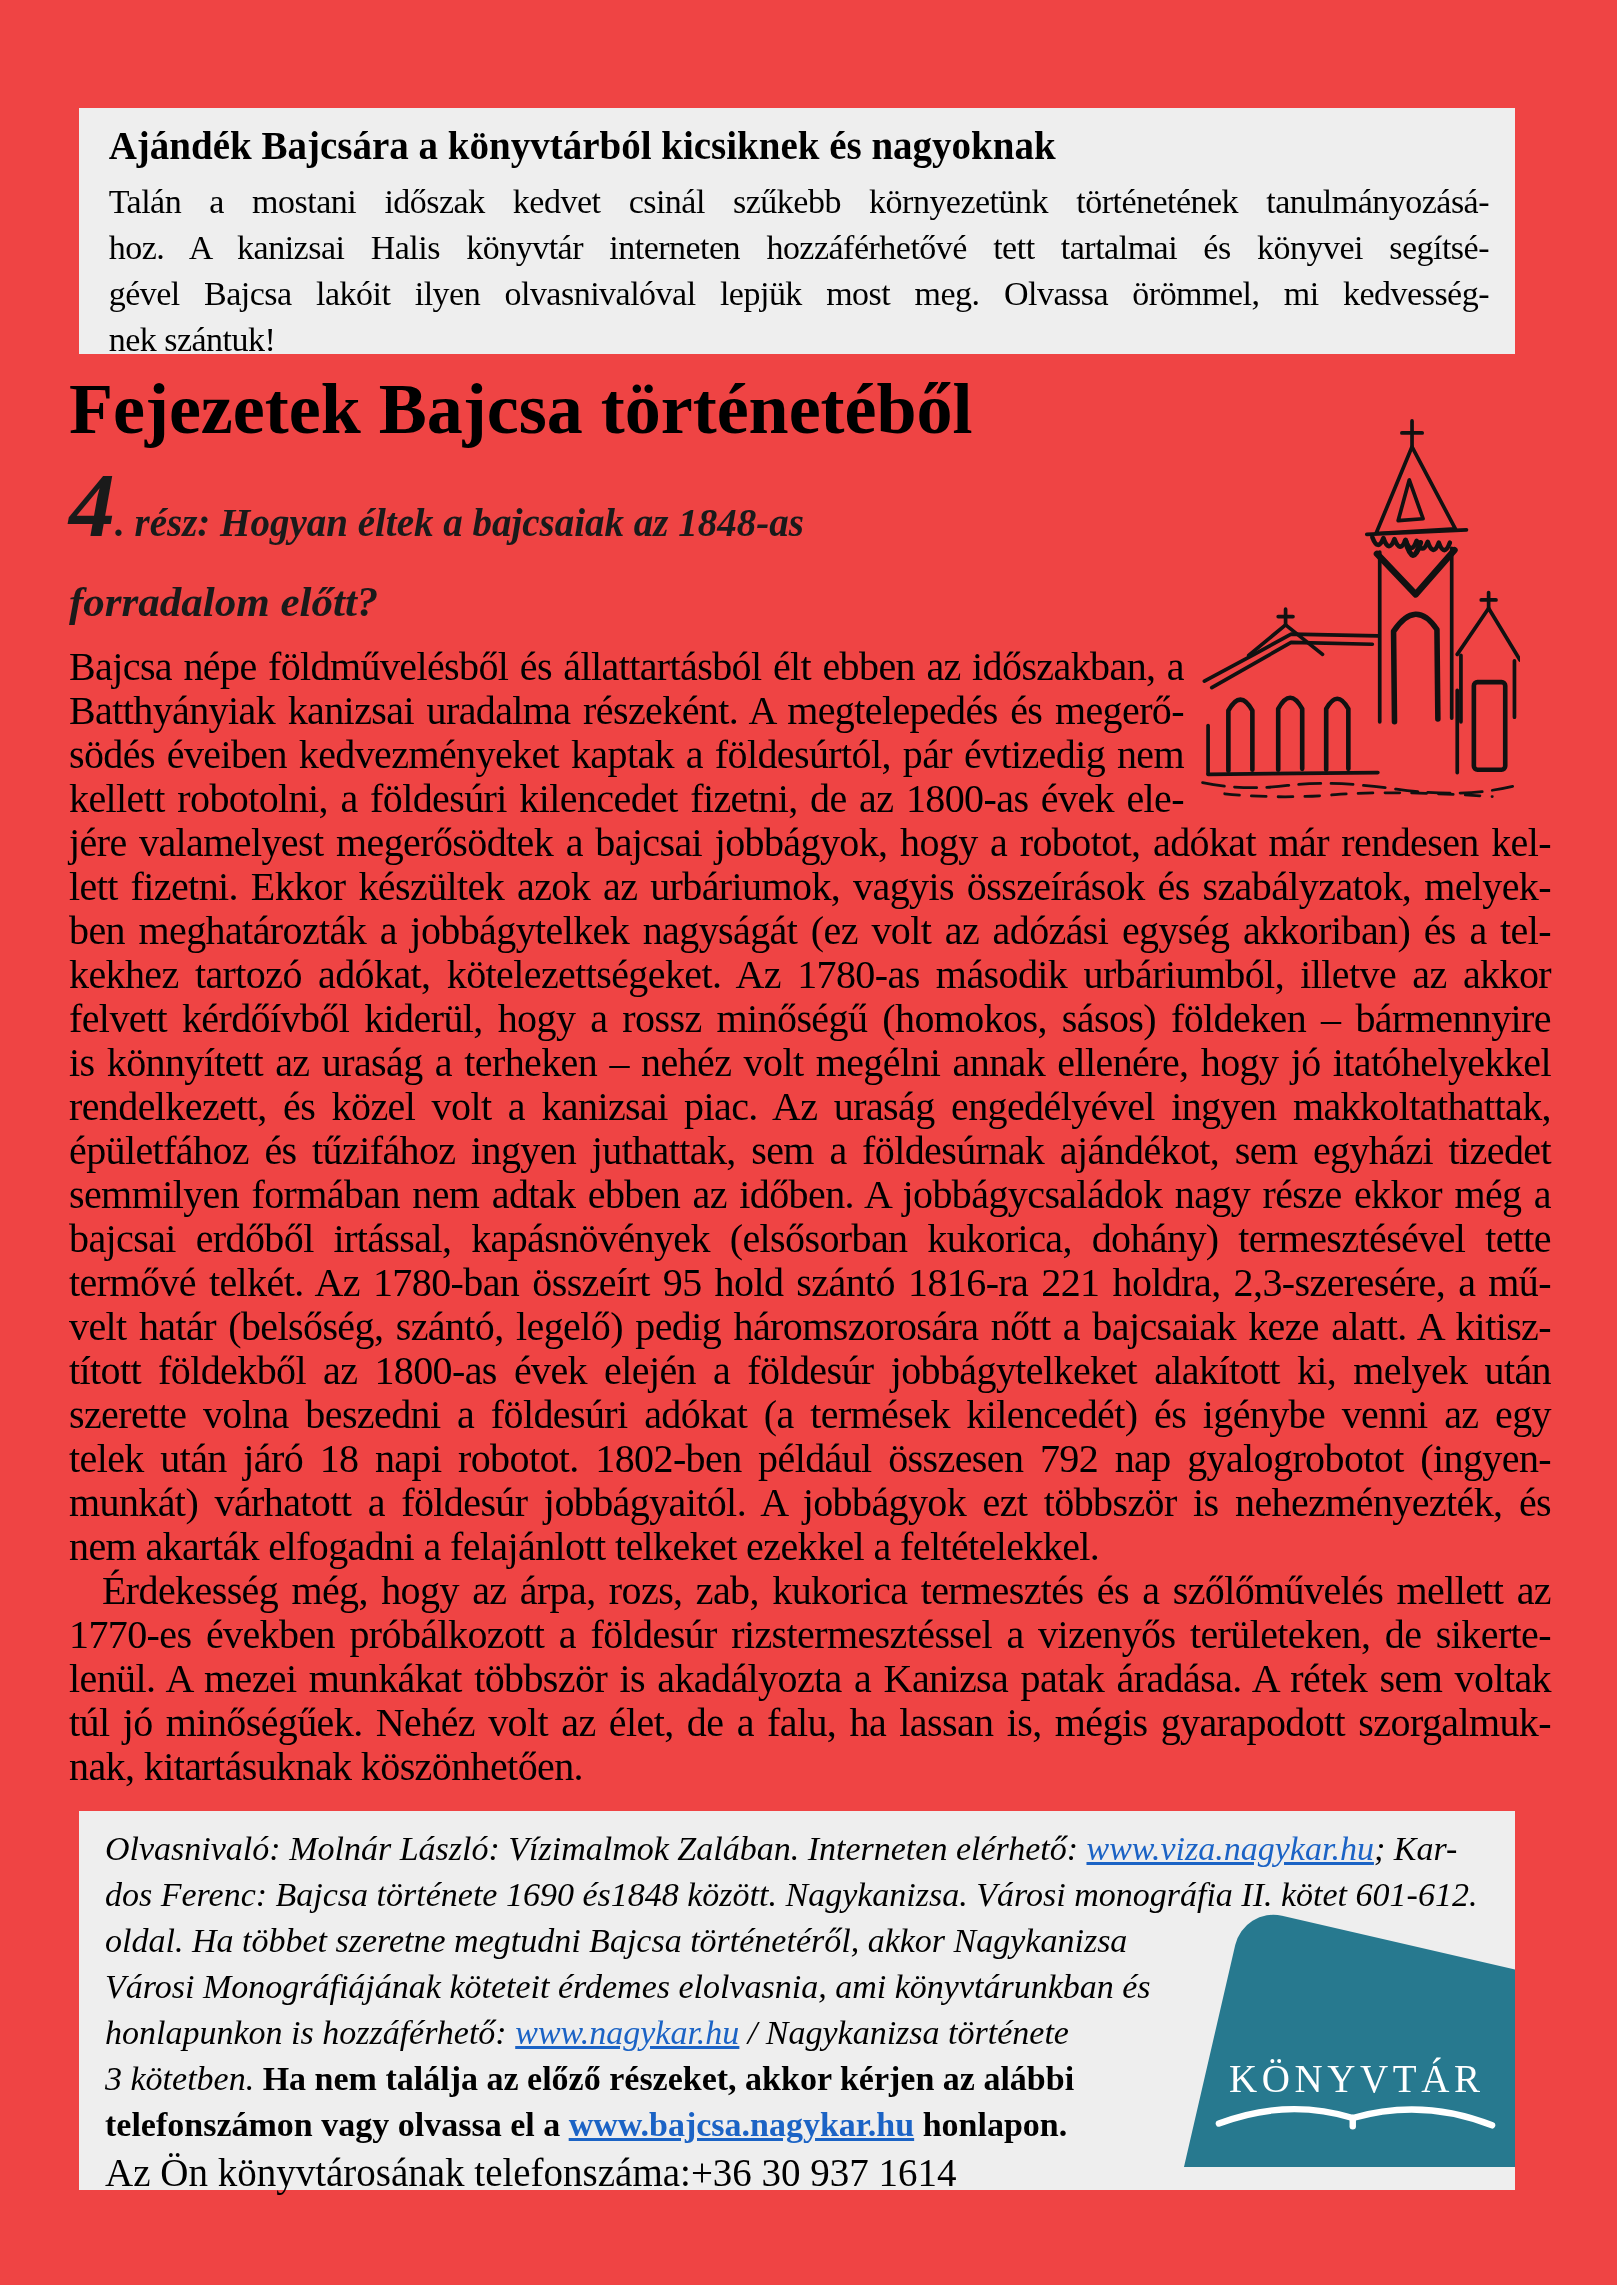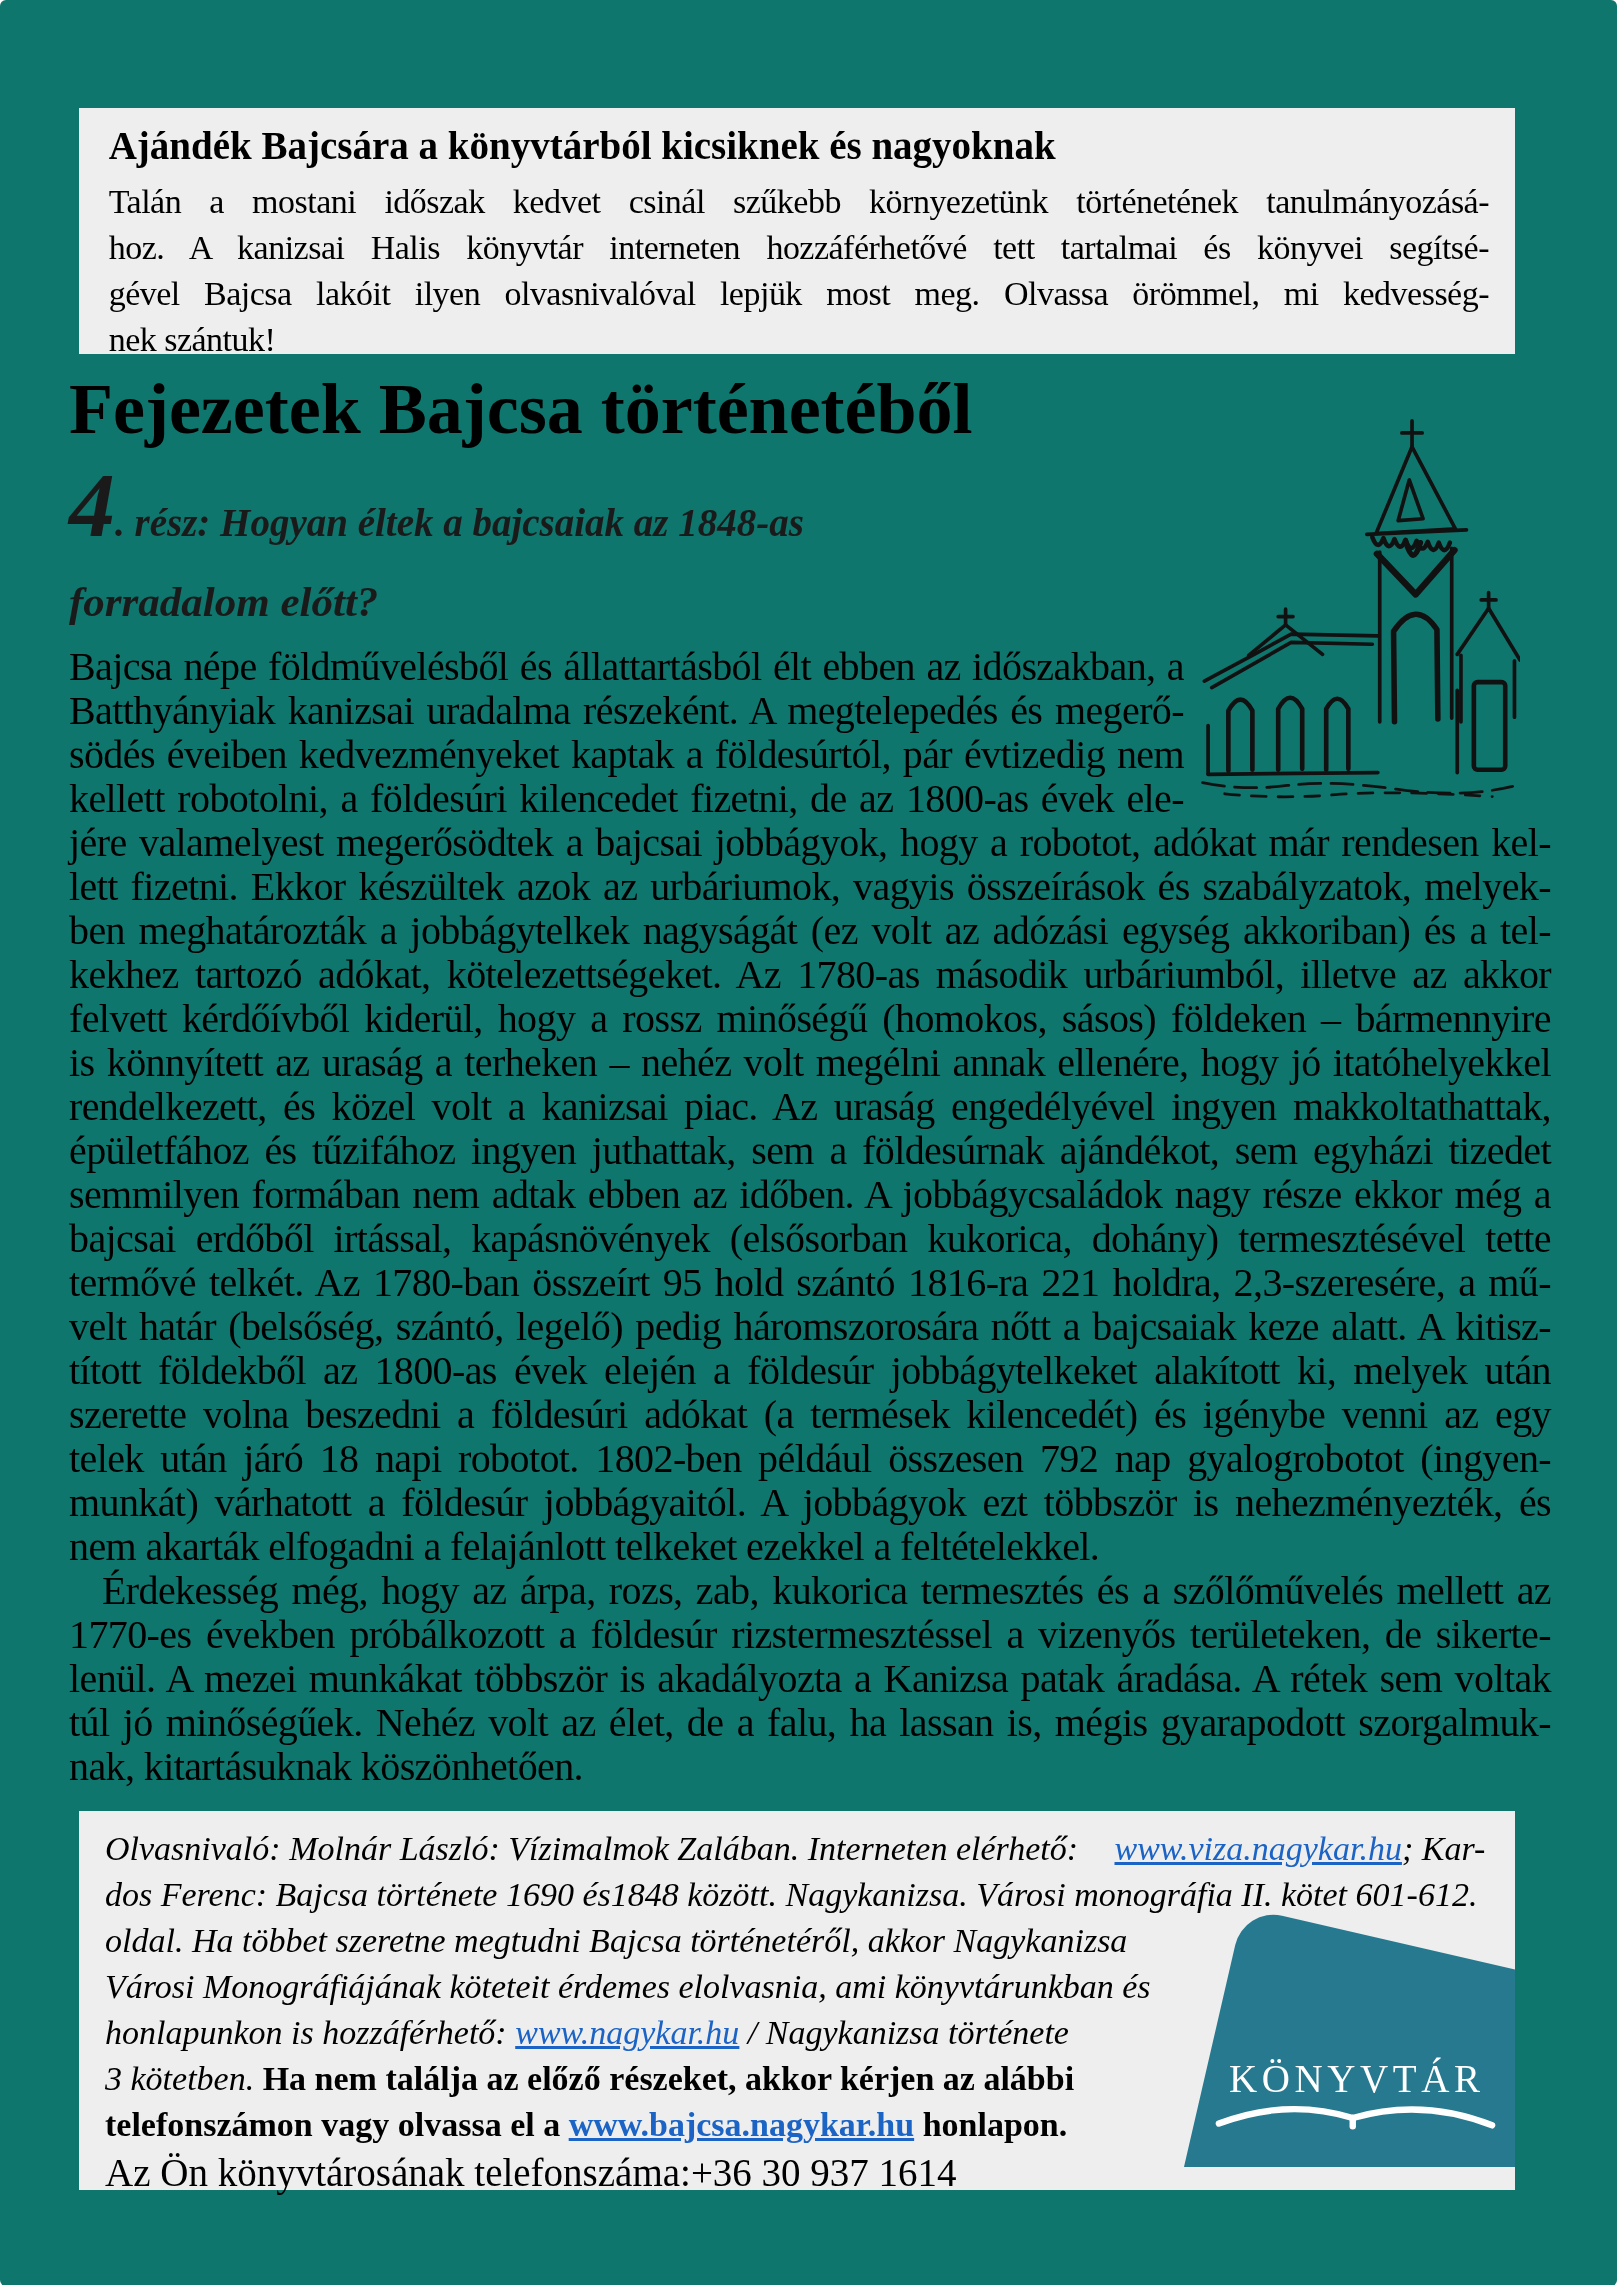--- a/index.html
+++ b/index.html
@@ -1,23 +1,22 @@
 <!DOCTYPE html>
 <html lang="hu" style="font-size:14.7px"><head>
 <meta charset="utf-8">
 <style>
   html,body{margin:0;padding:0;background:#ffffff;}
   .page{
     position:relative;
     width:1617px;height:2286px;
-    background:#0f766e;
+    background:#ef4444;
     font-family:"Liberation Serif","DejaVu Serif",serif;
     color:#000;
     overflow:hidden;
-    border-radius:6px;
   }
   
   .graybox{position:absolute;background:#eeeeee;}
   .header-box{left:79px;top:108px;width:1436px;height:246px;padding:13px 26px;box-sizing:border-box;}
   .header-title{font-weight:bold;font-size:39px;line-height:1.2;margin:1.8px 0 9.2px 3.7px;white-space:nowrap;}
   .header-para{font-size:34px;line-height:46px;margin-left:3.7px;letter-spacing:-0.015em;}
   
   .lines .line{white-space:nowrap;text-align:justify;text-align-last:justify;}
   .lines .line:last-child{text-align-last:left;}
   
@@ -136,21 +135,21 @@
     <div id="para2" class="lines">
         <div class="line">Érdekesség még, hogy az árpa, rozs, zab, kukorica termesztés és a szőlőművelés mellett az</div>
         <div class="line">1770-es években próbálkozott a földesúr rizstermesztéssel a vizenyős területeken, de sikerte-</div>
         <div class="line">lenül. A mezei munkákat többször is akadályozta a Kanizsa patak áradása. A rétek sem voltak</div>
         <div class="line">túl jó minőségűek. Nehéz volt az élet, de a falu, ha lassan is, mégis gyarapodott szorgalmuk-</div>
         <div class="line">nak, kitartásuknak köszönhetően.</div>
       </div>
   </div>
 
   <div class="graybox footer-box">
-    <div class="footer-line"><span>Olvasnivaló: Molnár László: Vízimalmok Zalában. Interneten elérhető: </span><a class="doc-link" style="color: rgb(27, 99, 197); margin-left: 28px;">www.viza.nagykar.hu</a><span>; Kar-</span></div>
+    <div class="footer-line"><span>Olvasnivaló: Molnár László: Vízimalmok Zalában. Interneten elérhető: </span><a class="doc-link" style="color: rgb(27, 99, 197);">www.viza.nagykar.hu</a><span>; Kar-</span></div>
     <div class="footer-line">dos Ferenc: Bajcsa története 1690 és1848 között. Nagykanizsa. Városi monográfia II. kötet 601-612.</div>
     <div class="footer-line">oldal. Ha többet szeretne megtudni Bajcsa történetéről, akkor Nagykanizsa</div>
     <div class="footer-line">Városi Monográfiájának köteteit érdemes elolvasnia, ami könyvtárunkban és</div>
     <div class="footer-line"><span>honlapunkon is hozzáférhető: </span><a class="doc-link" style="color: rgb(27, 99, 197);">www.nagykar.hu</a><span> / Nagykanizsa története</span></div>
     <div class="footer-line"><span>3 kötetben. </span><span class="b">Ha nem találja az előző részeket, akkor kérjen az alábbi</span></div>
     <div class="footer-line"><span class="b">telefonszámon vagy olvassa el a </span><a class="doc-link b" style="color: rgb(27, 99, 197);">www.bajcsa.nagykar.hu</a><span class="b"> honlapon.</span></div>
     <div class="phone-line">Az Ön könyvtárosának telefonszáma:+36 30 937 1614</div>
   </div>
 
   <div class="logo-frame">

